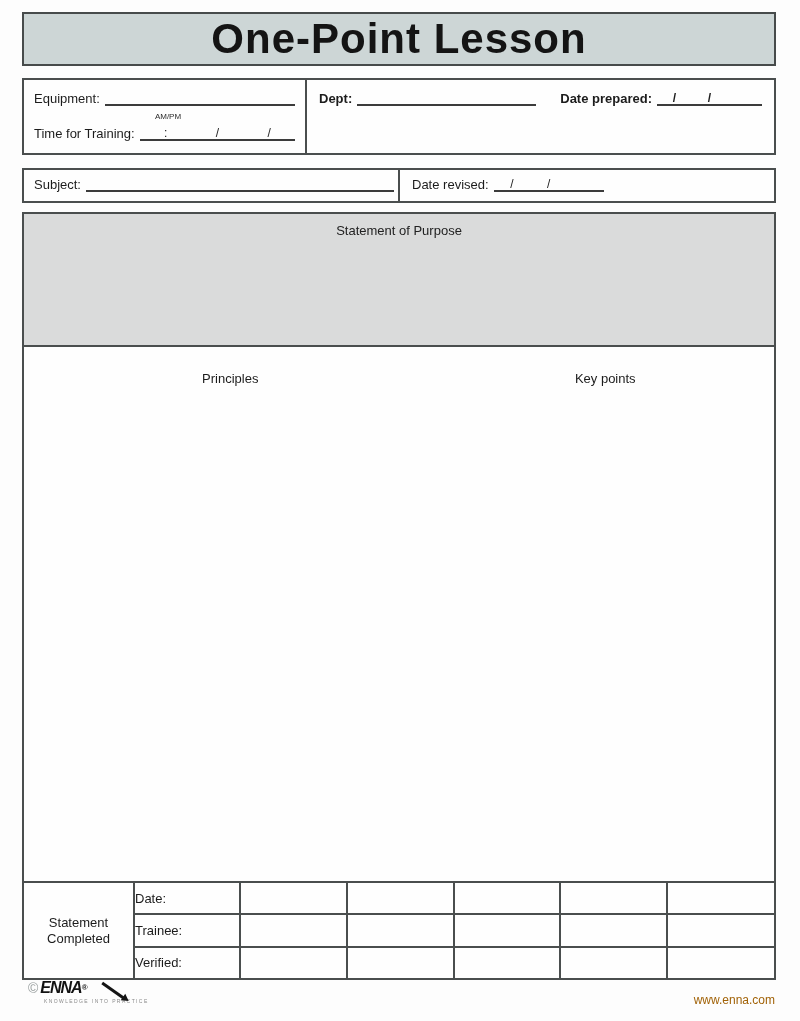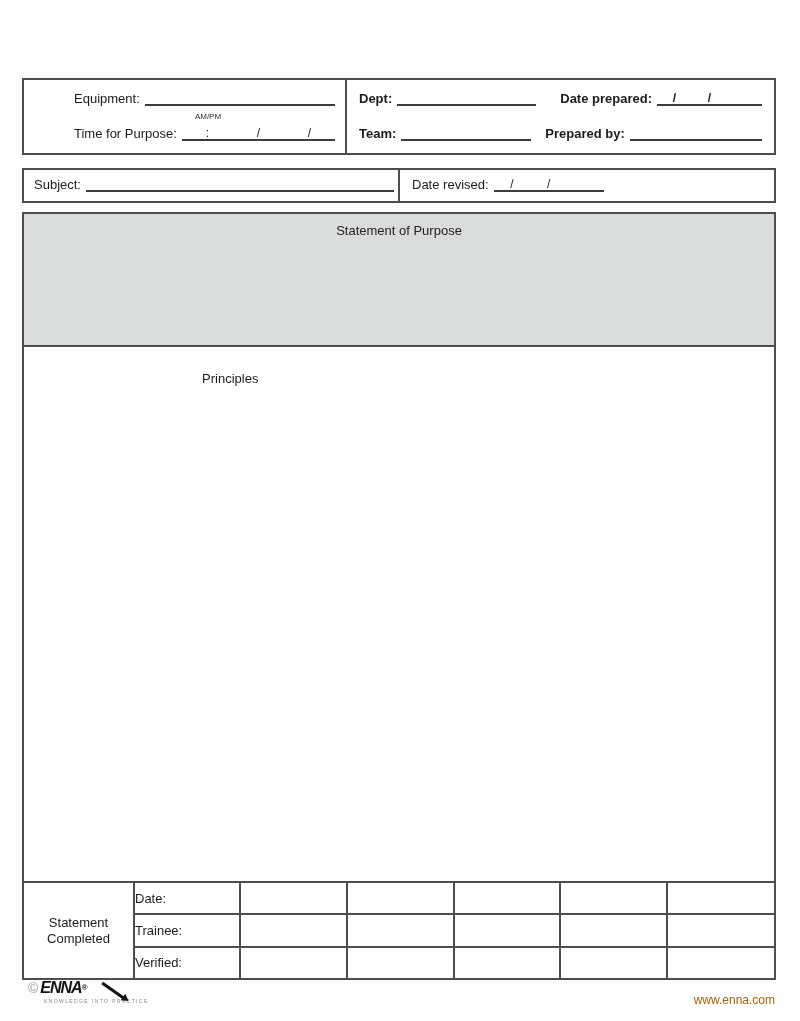--- a/index.html
+++ b/index.html
@@ -22,21 +22,21 @@
   .frow { display:flex; align-items:flex-end; }
   .lbl { font-size:13px; line-height:15px; white-space:nowrap; }
   .blank {
     border-bottom:2px solid #3c3c3c; height:15px; margin-left:5px;
     display:flex;
   }
   .blank span { flex:1; text-align:center; font-size:12px; line-height:15px; }
   .grow { flex:1; }
 
   
-  .sec1 { left:22px; top:78px; width:754px; height:77px; display:flex;padding-left:40px; }
+  .sec1 { left:22px; top:78px; width:754px; height:77px; display:flex; }
   .sec1-left {
     width:283px; border-right:2px solid #4a4e4e;
     padding:11px 10px 12px 10px;
     display:flex; flex-direction:column; justify-content:space-between;
   }
   .ampm { font-size:8px; line-height:9px; color:#2b2b2b; width:52px; margin-left:108px; text-align:center; }
   .sec1-right {
     flex:1; padding:11px 12px 12px 12px;
     display:flex; flex-direction:column; justify-content:space-between;font-weight:bold;
   }
@@ -88,54 +88,51 @@
     border-left:7px solid #141414; border-top:4px solid transparent; border-bottom:4px solid transparent;
   }
   .tagline { font-size:5px; letter-spacing:1.4px; color:#8a8a8a; margin:1px 0 0 16px; white-space:nowrap; }
   .website { position:absolute; right:25px; top:993px; font-size:12px; color:#a16207; }
 </style>
 </head>
 <body>
 
 <div class="page">
 
+  <div class="banner">
+    <h1>One-Point Lesson</h1>
+  </div>
 
   <div class="box sec1">
     <div class="sec1-left">
       <div class="frow">
         <span class="lbl">Equipment:</span>
         <div class="blank grow"></div>
       </div>
       <div class="ampm">AM/PM</div>
       <div class="frow">
-        <span class="lbl">Time for Purpose:</span>
+        <span class="lbl">Time for Training:</span>
         <div class="blank grow">
           <span>:</span>
           <span>/</span>
           <span>/</span>
         </div>
       </div>
     </div>
     <div class="sec1-right">
       <div class="frow">
         <span class="lbl">Dept:</span>
         <div class="blank grow"></div>
         <span class="lbl gap8">Date prepared:</span>
         <div class="blank w105">
           <span>/</span>
           <span>/</span>
           <span></span>
         </div>
       </div>
-      <div class="frow">
-        <span class="lbl">Team:</span>
-        <div class="blank w130"></div>
-        <span class="lbl gap14">Prepared by:</span>
-        <div class="blank grow"></div>
-      </div>
     </div>
   </div>
 
   <div class="box sec2">
     <div class="sec2-left">
       <span class="lbl">Subject:</span>
       <div class="blank grow"></div>
     </div>
     <div class="sec2-right">
       <span class="lbl">Date revised:</span>
@@ -150,20 +147,21 @@
 
   <div class="box main">
 
     <div class="purpose">
       <span>Statement of Purpose</span>
     </div>
 
     <div class="content">
       <div class="heads">
         <div class="h-left">Principles</div>
+        <div class="h-right">Key points</div>
       </div>
     </div>
 
     <div class="ttable-wrap">
       <table class="ttable">
         <colgroup>
           <col style="width:110px">
             <col style="width:106px">
           <col>
             <col>

